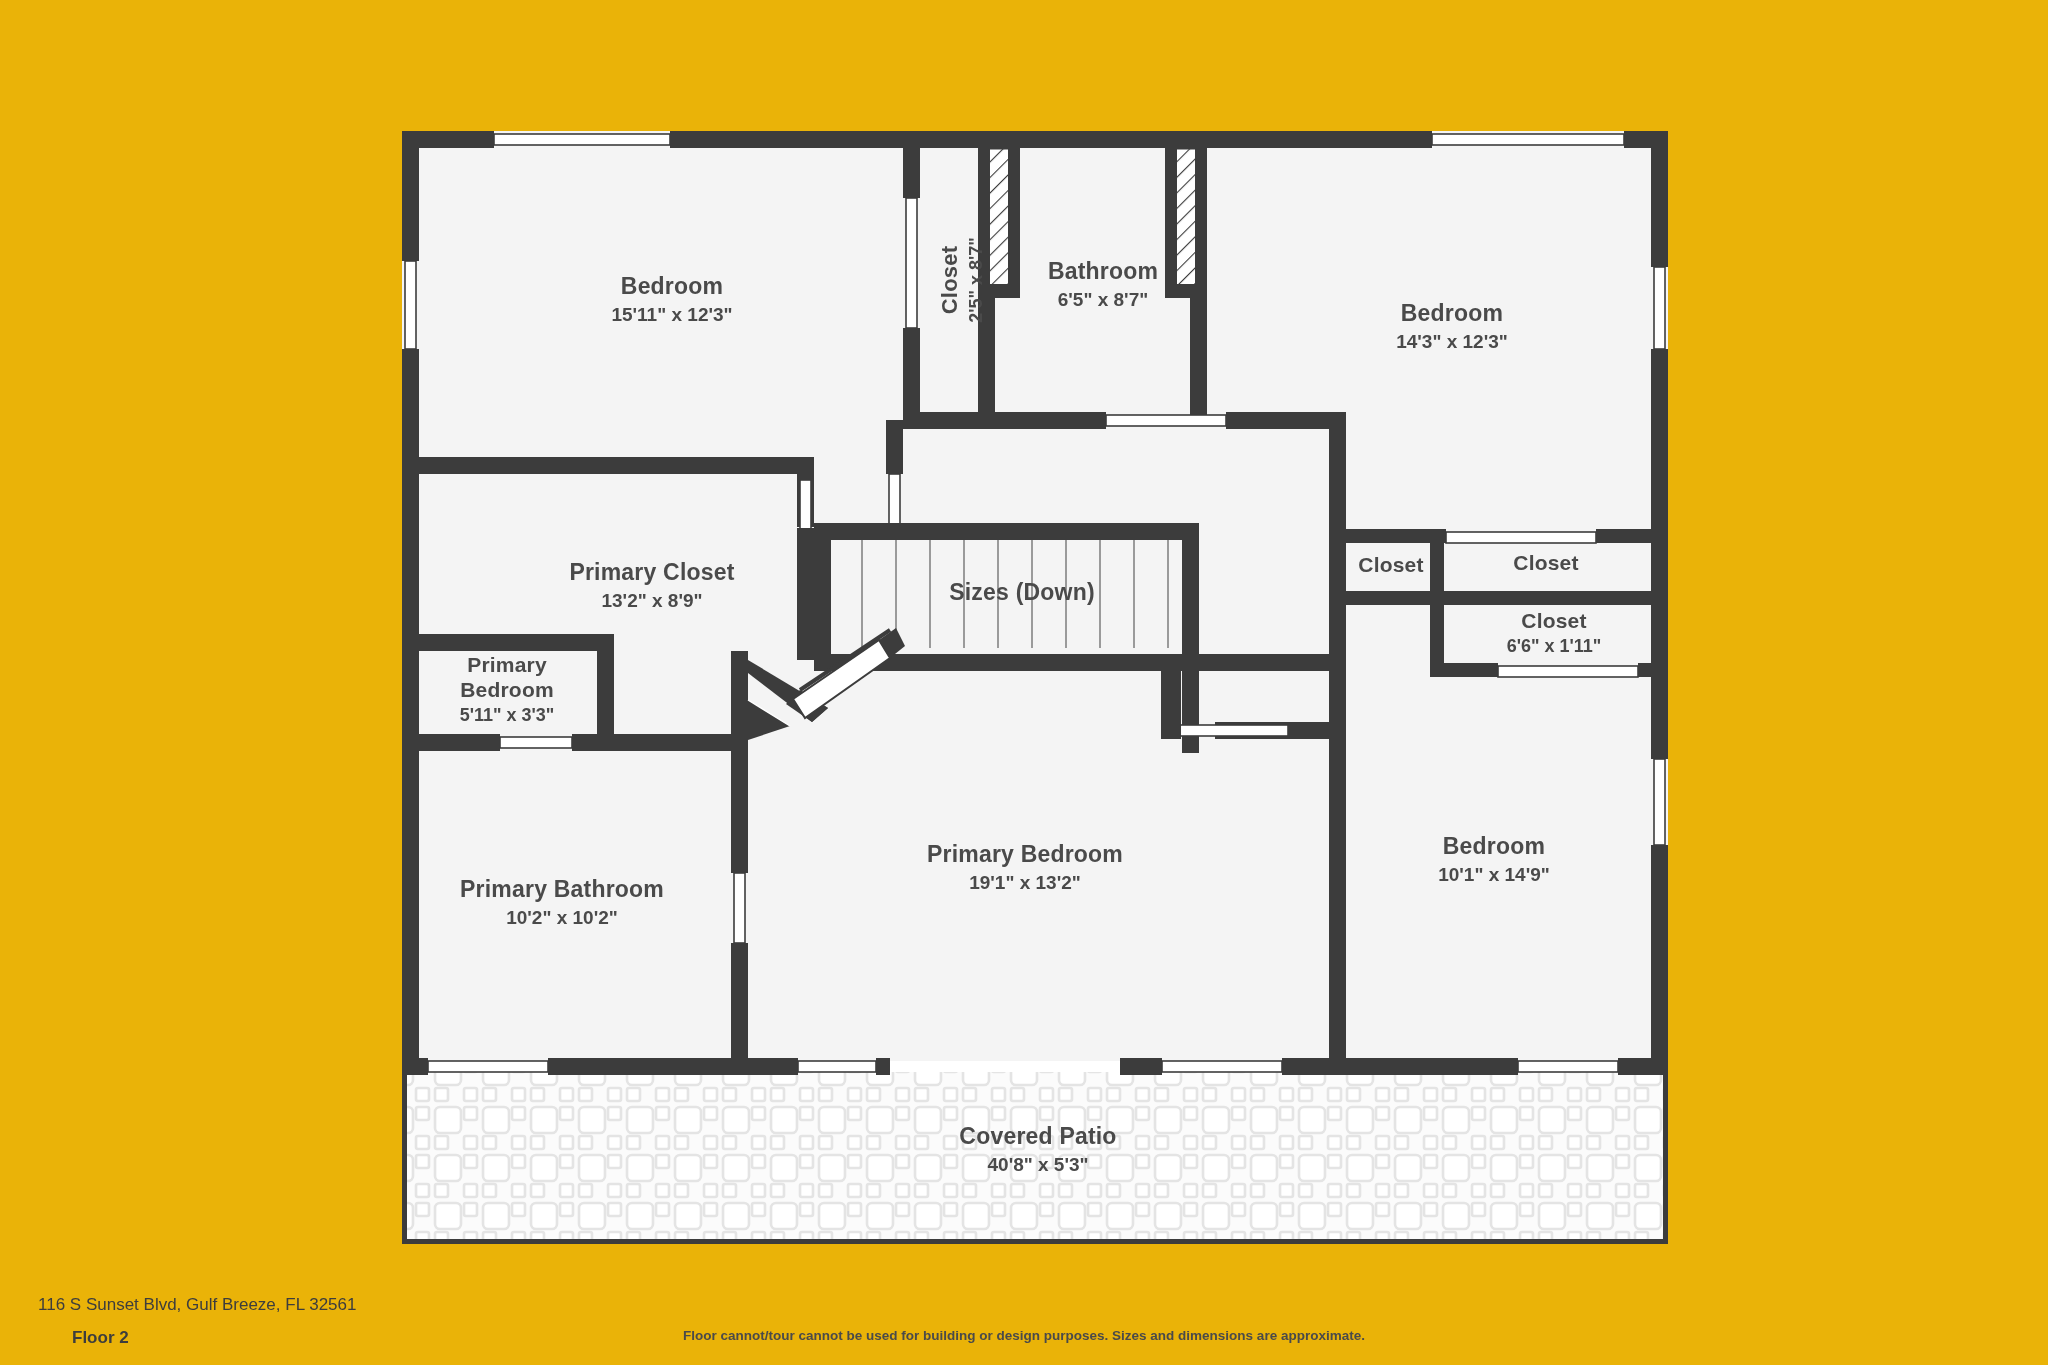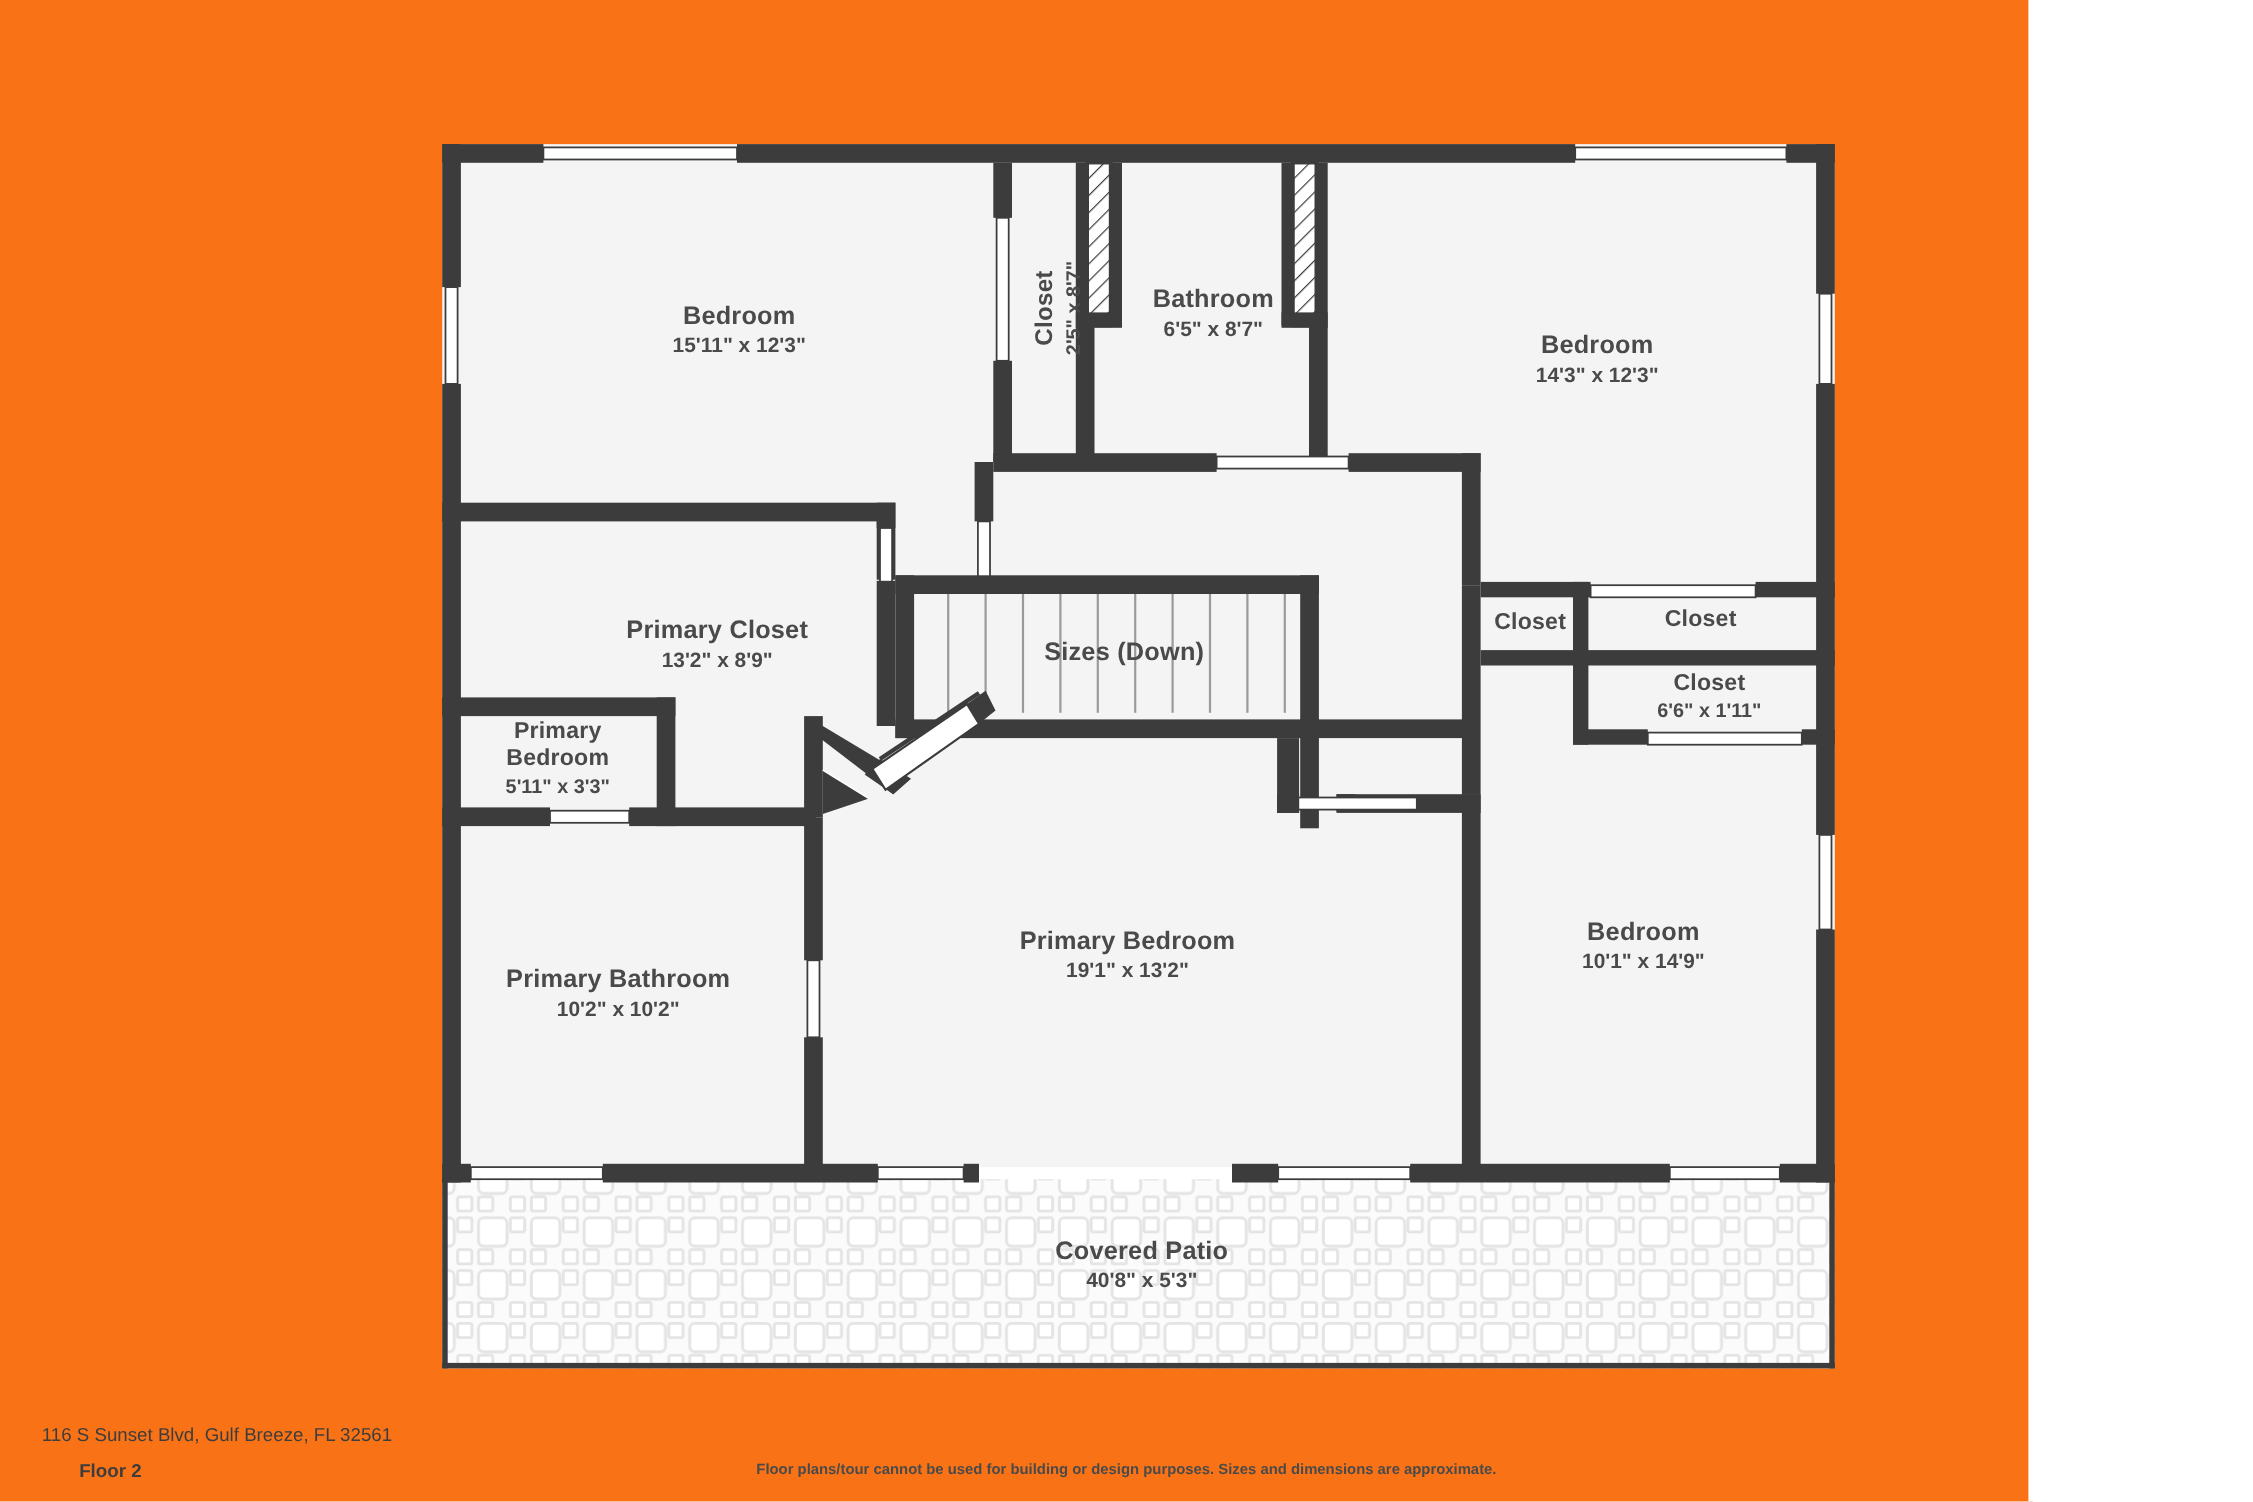--- a/index.html
+++ b/index.html
@@ -4,23 +4,23 @@
 <style>
   * { box-sizing: border-box; margin: 0; padding: 0; }
   html, body {
     width: 2048px;
     height: 1365px;
     background: #ffffff;
     font-family: "Liberation Sans", sans-serif;
   }
   #page {
     position: relative;
-    width: 1844px;
+    width: 2048px;
     height: 1365px;
-    background: #f97316;
+    background: #eab308;
     overflow: hidden;
   }
   #plan-stage {
     position: absolute;
     left: 0; top: 0;
     width: 2048px;
     height: 1280px;
   }
   svg#floorplan { display: block; width: 2048px; height: 1280px; }
 
@@ -315,16 +315,16 @@
         <span class="rname">Covered Patio</span>
         <span class="rdim">40'8" x 5'3"</span>
       </div>
 
     </div>
   </div>
 
   <div id="footer">
     <div class="addr">116 S Sunset Blvd, Gulf Breeze, FL 32561</div>
     <div class="floorlbl">Floor 2</div>
-    <div class="disclaimer">Floor plans/tour cannot be used for building or design purposes. Sizes and dimensions are approximate.</div>
+    <div class="disclaimer">Floor cannot/tour cannot be used for building or design purposes. Sizes and dimensions are approximate.</div>
   </div>
 
 </div>
 
 </body></html>

